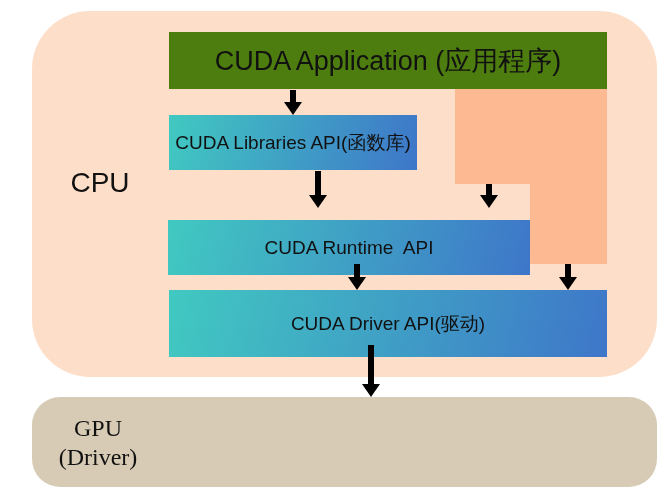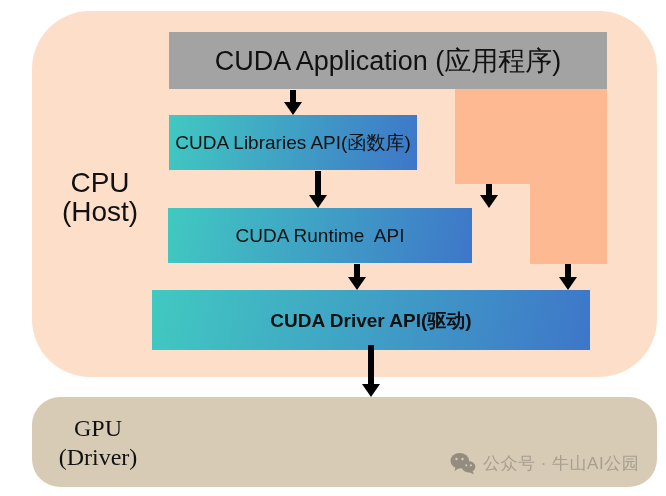--- a/index.html
+++ b/index.html
@@ -12,35 +12,35 @@
     position:absolute;left:32px;top:11px;width:625px;height:366px;
     background:#FDDEC9;border-radius:58px;
   }
   .cpu-label{
     position:absolute;left:50px;top:168px;width:100px;
     text-align:center;font-size:28px;line-height:29px;color:#111;
   }
   
   .app-box{
     position:absolute;left:169px;top:32px;width:438px;height:57px;
-    background:#a3a3a3;display:flex;align-items:center;justify-content:center;
+    background:#4d7c0f;display:flex;align-items:center;justify-content:center;
     font-size:27px;color:#111;
   }
   .stair-a{position:absolute;left:455px;top:88px;width:152px;height:96px;background:#FDB992;}
   .stair-b{position:absolute;left:530px;top:184px;width:77px;height:80px;background:#FDB992;}
   
   .api-box{
     position:absolute;background:linear-gradient(103deg,#41C9C1 0%,#3E76C9 100%);
     display:flex;justify-content:center;align-items:center;
     text-align:center;font-size:19px;line-height:25px;color:#111;
   }
   .api-box .line{white-space:pre;}
   .lib-box{left:169px;top:115px;width:248px;height:55px;}
-  .runtime-box{left:168px;top:208px;width:304px;height:55px;}
-  .driver-box{left:152px;top:290px;width:438px;height:60px;font-weight:bold;}
+  .runtime-box{left:168px;top:220px;width:362px;height:55px;}
+  .driver-box{left:169px;top:290px;width:438px;height:67px;}
   
   .arrow{position:absolute;display:flex;flex-direction:column;align-items:center;width:18px;}
   .arrow .shaft{width:6px;background:#000;}
   .arrow .head{width:0;height:0;border-left:9px solid transparent;border-right:9px solid transparent;border-top:13px solid #000;}
   .a1{left:284px;top:90px}  .a1 .shaft{height:12px}
   .a2{left:309px;top:171px} .a2 .shaft{height:24px}
   .a3{left:480px;top:184px} .a3 .shaft{height:11px}
   .a4{left:348px;top:264px} .a4 .shaft{height:13px}
   .a5{left:559px;top:264px} .a5 .shaft{height:13px}
   .a6{left:362px;top:345px} .a6 .shaft{height:39px}
@@ -62,21 +62,20 @@
   .watermark svg{display:block;}
 </style>
 </head>
 <body>
 
 <div class="canvas">
 
   <div class="cpu-container"></div>
   <div class="cpu-label">
     <div>CPU</div>
-    <div>(Host)</div>
   </div>
 
   <div class="stair-a"></div>
   <div class="stair-b"></div>
   <div class="app-box">
     <span>CUDA Application (应用程序)</span>
   </div>
 
   <div class="api-box lib-box">
     <div class="line">CUDA Libraries API</div>
@@ -116,29 +115,14 @@
     <div class="shaft"></div>
     <div class="head"></div>
   </div>
 
   <div class="gpu-box"></div>
   <div class="gpu-label">
     <div>GPU</div>
     <div>(Driver)</div>
   </div>
 
-  <div class="watermark">
-    <span>
-      <svg width="26" height="23" viewBox="0 0 28 24">
-        <ellipse cx="10.5" cy="9" rx="10" ry="8.3" fill="#948C7E"></ellipse>
-        <path d="M6 15 L5 20 L11 16 Z" fill="#948C7E"></path>
-        <circle cx="7" cy="7.2" r="1.3" fill="#D7CBB6"></circle>
-        <circle cx="13.5" cy="7.2" r="1.3" fill="#D7CBB6"></circle>
-        <ellipse cx="20" cy="15.5" rx="7.3" ry="6.2" fill="#948C7E"></ellipse>
-        <path d="M24 20 L26 23.5 L20.5 21.3 Z" fill="#948C7E"></path>
-        <circle cx="17.5" cy="14" r="1.1" fill="#D7CBB6"></circle>
-        <circle cx="22.5" cy="14" r="1.1" fill="#D7CBB6"></circle>
-      </svg>
-    </span>
-    <span>公众号 · 牛山AI公园</span>
-  </div>
 
 </div>
 
 </body></html>

